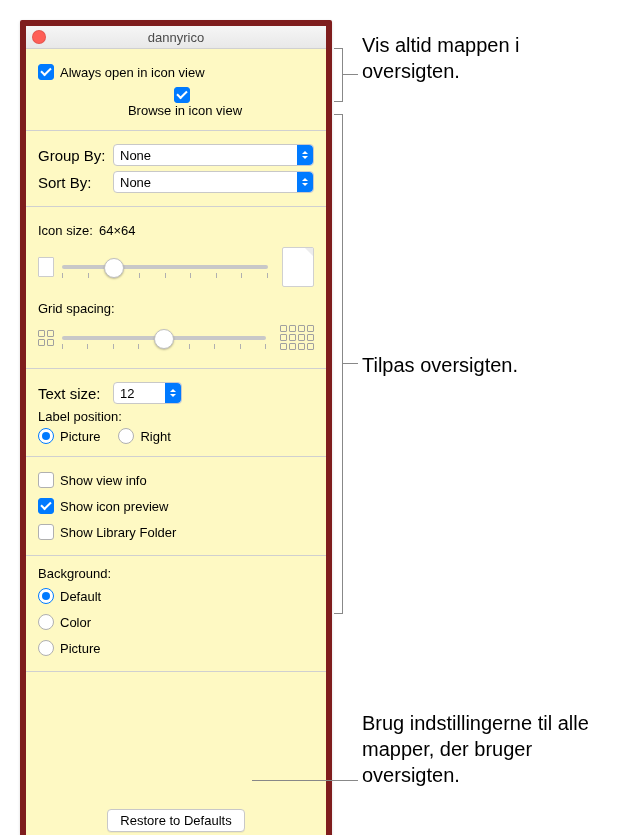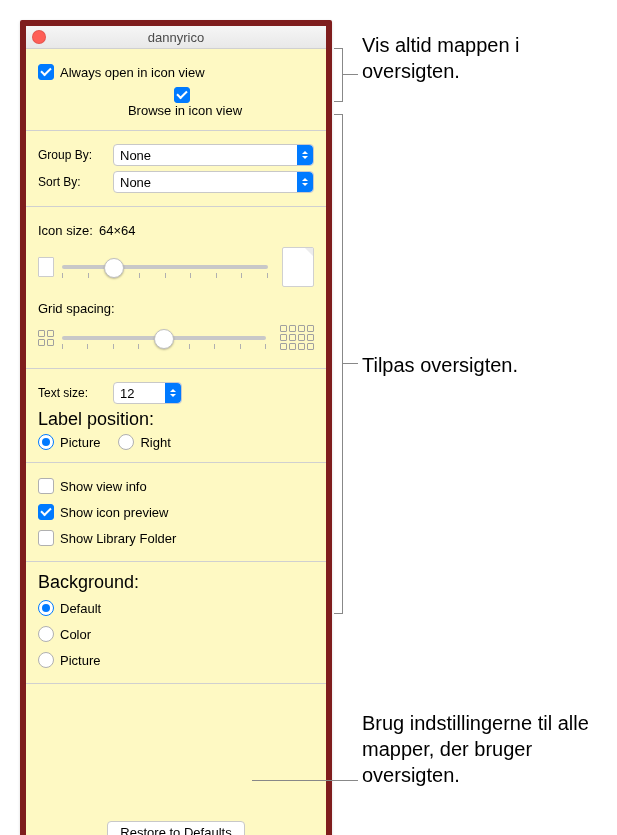--- a/index.html
+++ b/index.html
@@ -93,21 +93,21 @@
     font-size: 13px;
     color: #000;
   }
   .field-row {
     display: flex;
     align-items: center;
     margin: 5px 0;
   }
   .field-label {
     width: 75px;
-    font-size: 12px;
+    font-size: 15px;
   }
   .popup {
     flex: 1;
     height: 20px;
     background: #fff;
     border: 1px solid #c8c8c8;
     border-radius: 4px;
     display: flex;
     align-items: center;
     padding: 0 6px;
@@ -289,21 +289,21 @@
     position: absolute;
     border: 1px solid #888;
     border-left: none;
   }
   .bracket-line {
     position: absolute;
     height: 1px;
     background: #888;
   }
   .heading-label {
-    font-size: 18px;
+    font-size: 13px;
     margin: 2px 0 4px 0;
   }
 </style>
 </head>
 <body>
 
 <div class="container">
 
   <div class="window">
 

